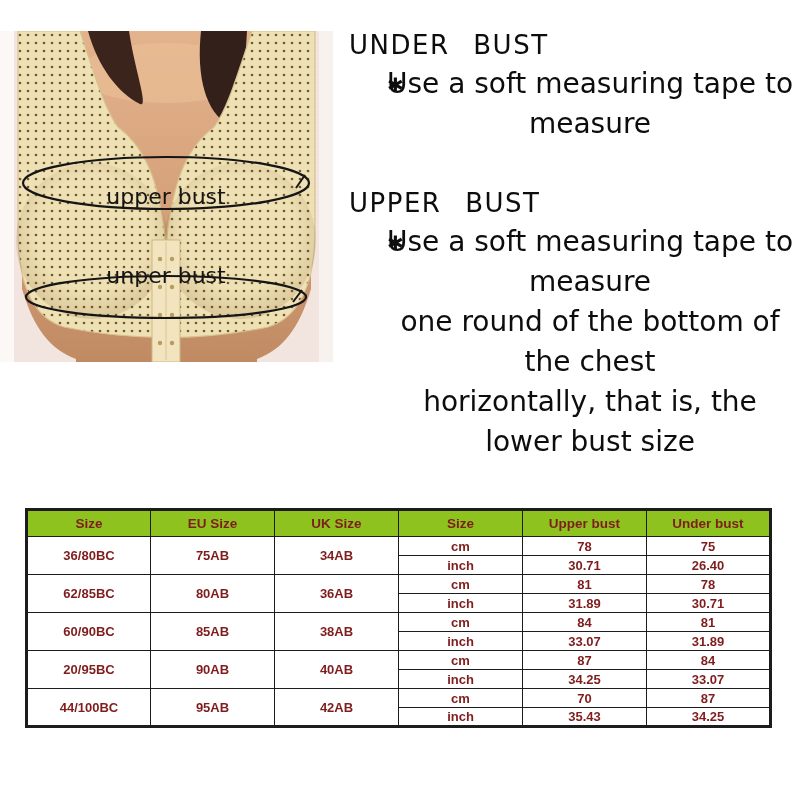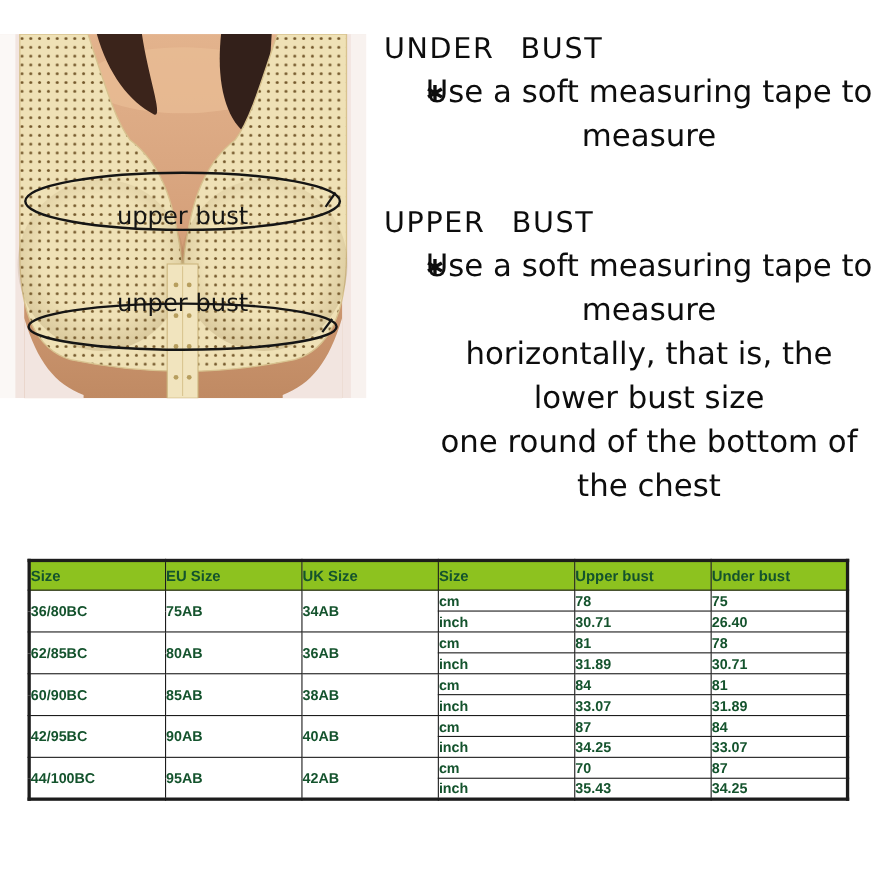--- a/index.html
+++ b/index.html
@@ -19,22 +19,22 @@
   .bullet-block { position:relative; padding-left:34px; }
   .bullet-line { text-align:center; font-size:28px; line-height:40px; color:#0d0d0d; }
   .asterisk { position:absolute; left:40px; top:9px; font-size:20px; color:#0d0d0d; }
   .section-upper { margin-top:44px; }
 
   
   .size-table-wrap { position:absolute; left:25px; top:508px; width:747px; }
   table.size-chart { width:100%; border-collapse:collapse; table-layout:fixed;
      border:3px solid #1c1c1c; }
   table.size-chart th, table.size-chart td {
-     border:1.6px solid #1c1c1c; text-align:left; vertical-align:middle;
-     font-size:13px; font-weight:bold; font-family:"Liberation Sans", sans-serif; color:#14532d; }
+     border:1.6px solid #1c1c1c; text-align:center; vertical-align:middle;
+     font-size:13px; font-weight:bold; font-family:"Liberation Sans", sans-serif; color:#7f1d1d; }
   table.size-chart th { background:var(--header-bg,#8dc21f); height:27px; font-size:13.5px; }
   table.size-chart td { height:19px; }
 </style>
 </head>
 <body>
 
 <div class="page">
 
   <div class="photo">
     <svg width="333" height="331" viewBox="0 0 333 331">
@@ -106,22 +106,22 @@
         <span class="asterisk">✱</span>
         <div class="bullet-line">Use a soft measuring tape to measure</div>
       </div>
     </section>
 
     <section class="section-upper">
       <h2 class="section-heading">UPPER BUST</h2>
       <div class="bullet-block">
         <span class="asterisk">✱</span>
         <div class="bullet-line">Use a soft measuring tape to measure</div>
+        <div class="bullet-line">one round of the bottom of the chest</div>
         <div class="bullet-line">horizontally, that is, the lower bust size</div>
-        <div class="bullet-line">one round of the bottom of the chest</div>
       </div>
     </section>
 
   </div>
 
   <div class="size-table-wrap">
     <table class="size-chart">
       <thead>
         <tr>
           <th>Size</th>
@@ -170,21 +170,21 @@
           <td>84</td>
           <td>81</td>
         </tr>
         <tr>
           <td>inch</td>
           <td>33.07</td>
           <td>31.89</td>
         </tr>
 
         <tr>
-          <td rowspan="2">42/95BC</td>
+          <td rowspan="2">20/95BC</td>
           <td rowspan="2">90AB</td>
           <td rowspan="2">40AB</td>
           <td>cm</td>
           <td>87</td>
           <td>84</td>
         </tr>
         <tr>
           <td>inch</td>
           <td>34.25</td>
           <td>33.07</td>

